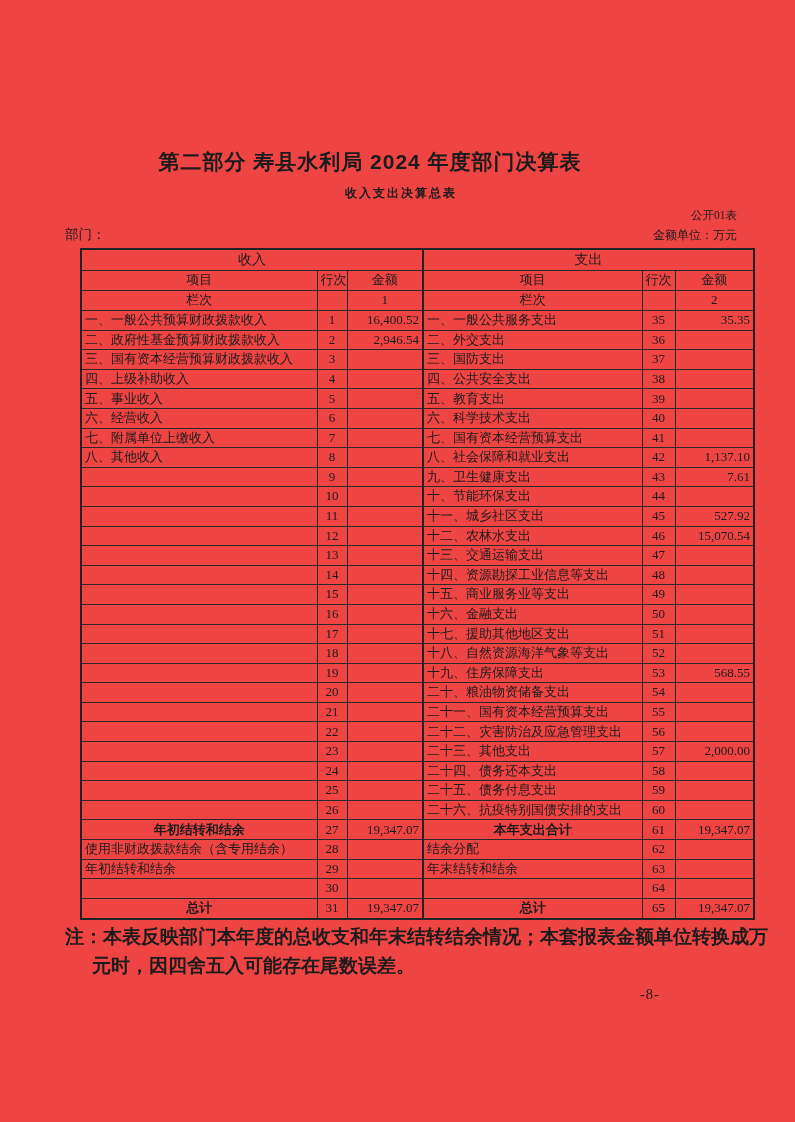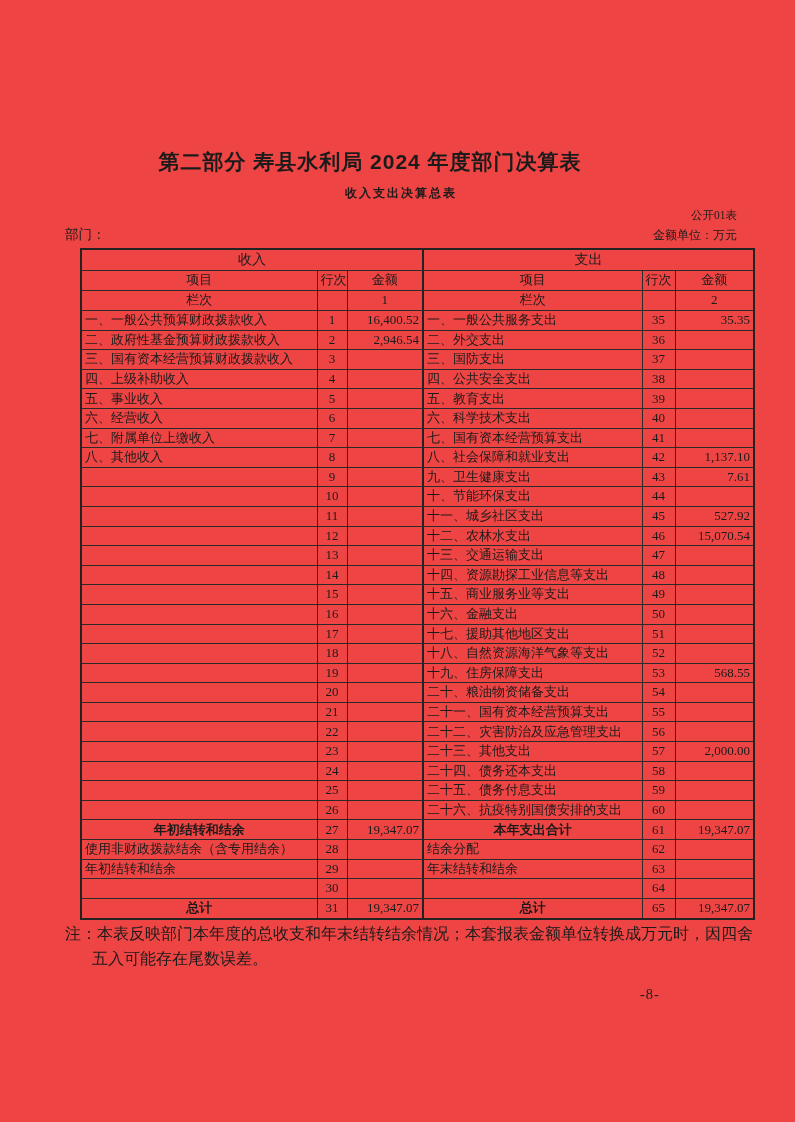--- a/index.html
+++ b/index.html
@@ -51,22 +51,22 @@
   table.fin thead tr{height:20px;}
   table.fin thead th{text-align:center;}
   td.c-item{text-align:left;}
   td.c-line{text-align:center;}
   td.c-amt{text-align:right;padding-right:4px;}
   .sep-l{border-left:2px solid #222 !important;}
   tr.total-row td.c-item{text-align:center;font-weight:bold;}
   tr.total-row td.c-amt{font-weight:normal;}
   .note{
     position:absolute;top:922px;left:65px;width:676px;
-    font-size:16px;line-height:1.55;
-    padding-left:27px;text-indent:-27px;
+    font-size:19px;line-height:1.55;
+    padding-left:27px;text-indent:-27px;font-weight:bold;
   }
   .page-number{
     position:absolute;top:986px;left:640px;
     font-size:14.5px;letter-spacing:1px;
   }
 </style>
 </head>
 <body>
 
 <div class="page">

